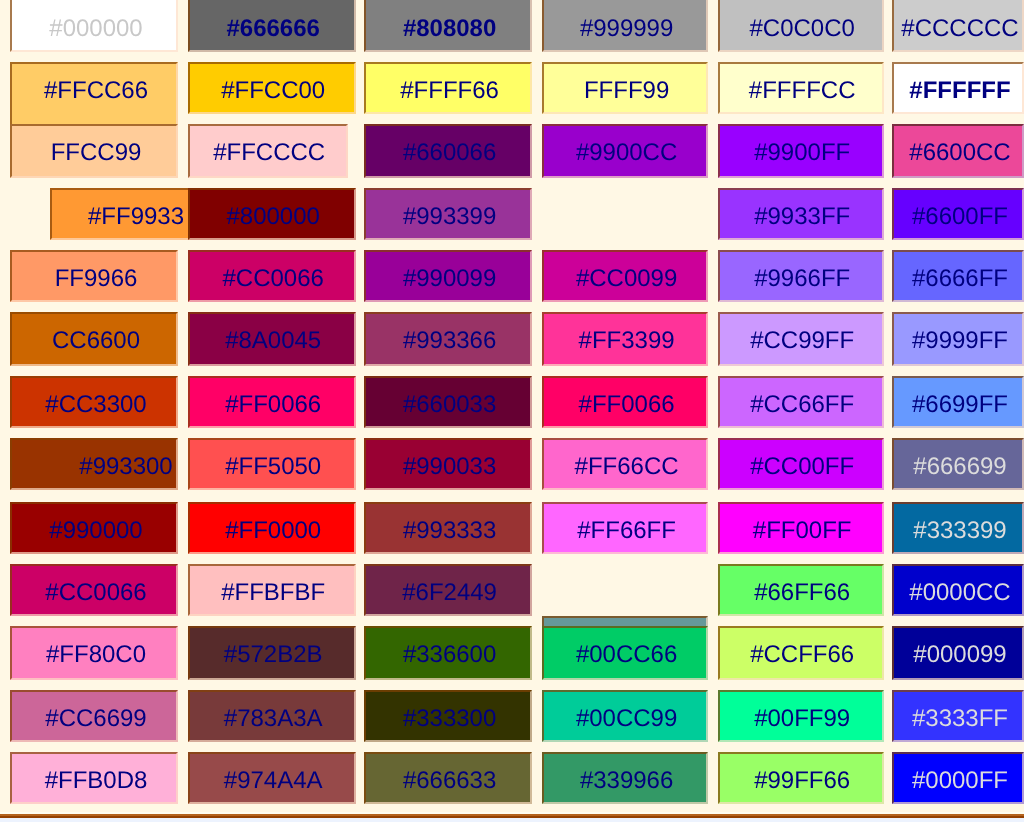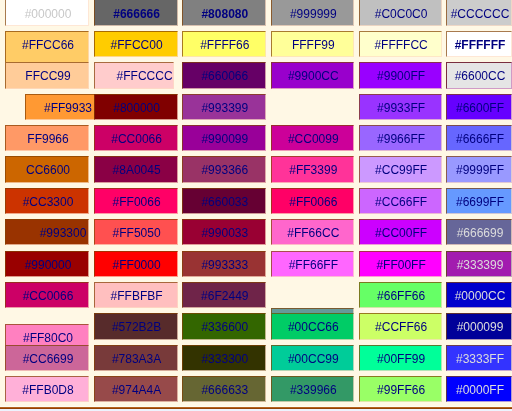--- a/index.html
+++ b/index.html
@@ -77,25 +77,25 @@
       <div class="swatch" style="left: 270.8px; top: -2.36px; width: 83px; height: 28.3px; padding-top: 2px; background: rgb(153, 153, 153); color: rgb(0, 0, 128); border-color: rgb(138, 91, 47) rgb(223, 200, 182) rgb(223, 200, 182) rgb(138, 91, 47);">#999999</div>
       <div class="swatch" style="left: 358.6px; top: -2.36px; width: 83px; height: 28.3px; padding-top: 2px; background: rgb(192, 192, 192); color: rgb(0, 0, 128); border-color: rgb(149, 103, 59) rgb(235, 212, 194) rgb(235, 212, 194) rgb(149, 103, 59);">#C0C0C0</div>
       <div class="swatch" style="left: 446px; top: -2.36px; width: 66px; height: 28.3px; padding-top: 2px; background: rgb(204, 204, 204); color: rgb(0, 0, 128); border-color: rgb(153, 107, 63) rgb(238, 215, 198) rgb(238, 215, 198) rgb(153, 107, 63);">#CCCCCC</div>
       <div class="swatch" style="left: 5px; top: 31px; width: 84px; height: 43px; background: rgb(255, 204, 102); color: rgb(0, 0, 128); border-color: rgb(168, 107, 32) rgb(254, 215, 167) rgb(254, 215, 167) rgb(168, 107, 32);">#FFCC66</div>
       <div class="swatch" style="left: 93.6px; top: 31px; width: 84px; height: 26.3px; background: rgb(255, 204, 0); color: rgb(0, 0, 128); border-color: rgb(168, 107, 1) rgb(254, 215, 137) rgb(254, 215, 137) rgb(168, 107, 1);">#FFCC00</div>
       <div class="swatch" style="left: 181.8px; top: 31px; width: 84px; height: 26.3px; background: rgb(255, 255, 102); color: rgb(0, 0, 128); border-color: rgb(168, 122, 32) rgb(254, 231, 167) rgb(254, 231, 167) rgb(168, 122, 32);">#FFFF66</div>
       <div class="swatch" style="left: 270.8px; top: 31px; width: 83px; height: 26.3px; background: rgb(255, 255, 153); color: rgb(0, 0, 128); border-color: rgb(168, 122, 47) rgb(254, 231, 182) rgb(254, 231, 182) rgb(168, 122, 47);">FFFF99</div>
       <div class="swatch bold" style="left: 446px; top: 31px; width: 66px; height: 26.3px; background: rgb(255, 255, 255); color: rgb(0, 0, 128); border-color: rgb(168, 122, 78) rgb(254, 231, 213) rgb(254, 231, 213) rgb(168, 122, 78);">#FFFFFF</div>
       <div class="swatch" style="left: 358.6px; top: 31px; width: 83px; height: 26.3px; background: rgb(255, 255, 204); color: rgb(0, 0, 128); border-color: rgb(168, 122, 63) rgb(254, 231, 198) rgb(254, 231, 198) rgb(168, 122, 63);">#FFFFCC</div>
       <div class="swatch" style="left: 5px; top: 62.36px; width: 84px; height: 26.3px; background: rgb(255, 204, 153); color: rgb(0, 0, 128); border-color: rgb(168, 107, 47) rgb(254, 215, 182) rgb(254, 215, 182) rgb(168, 107, 47);">FFCC99</div>
-      <div class="swatch" style="left: 93.6px; top: 62.36px; width: 80px; height: 26.3px; background: rgb(255, 204, 204); color: rgb(0, 0, 128); border-color: rgb(168, 107, 63) rgb(254, 215, 198) rgb(254, 215, 198) rgb(168, 107, 63); text-align: right;">#FFCCCC</div>
+      <div class="swatch" style="left: 93.6px; top: 62.36px; width: 80px; height: 26.3px; background: rgb(255, 204, 204); color: rgb(0, 0, 128); border-color: rgb(168, 107, 63) rgb(254, 215, 198) rgb(254, 215, 198) rgb(168, 107, 63);">#FFCCCC</div>
       <div class="swatch" style="left: 181.8px; top: 62.36px; width: 84px; height: 26.3px; background: rgb(102, 0, 102); color: rgb(0, 0, 128); border-color: rgb(122, 46, 32) rgb(208, 154, 167) rgb(208, 154, 167) rgb(122, 46, 32);">#660066</div>
       <div class="swatch" style="left: 270.8px; top: 62.36px; width: 83px; height: 26.3px; background: rgb(153, 0, 204); color: rgb(0, 0, 128); border-color: rgb(138, 46, 63) rgb(223, 154, 198) rgb(223, 154, 198) rgb(138, 46, 63);">#9900CC</div>
       <div class="swatch" style="left: 358.6px; top: 62.36px; width: 83px; height: 26.3px; background: rgb(153, 0, 255); color: rgb(0, 0, 128); border-color: rgb(138, 46, 78) rgb(223, 154, 213) rgb(223, 154, 213) rgb(138, 46, 78);">#9900FF</div>
-      <div class="swatch" style="left: 446px; top: 62.36px; width: 66px; height: 26.3px; background: #e5e5e5; color: rgb(0, 0, 128); border-color: rgb(122, 46, 63) rgb(208, 154, 198) rgb(208, 154, 198) rgb(122, 46, 63);">#6600CC</div>
+      <div class="swatch" style="left: 446px; top: 62.36px; width: 66px; height: 26.3px; background: #ec4899; color: rgb(0, 0, 128); border-color: rgb(122, 46, 63) rgb(208, 154, 198) rgb(208, 154, 198) rgb(122, 46, 63);">#6600CC</div>
       <div class="swatch" style="left: 5px; top: 93.72px; width: 84px; height: 26.3px; background: rgb(255, 153, 51); color: rgb(0, 0, 128); border-color: rgb(168, 91, 17) rgb(254, 200, 152) rgb(254, 200, 152) rgb(168, 91, 17); margin-left: 20px;">#FF9933</div>
       <div class="swatch" style="left: 93.6px; top: 93.72px; width: 84px; height: 26.3px; background: rgb(128, 0, 0); color: rgb(0, 0, 128); border-color: rgb(130, 46, 1) rgb(216, 154, 137) rgb(216, 154, 137) rgb(130, 46, 1);">#800000</div>
       <div class="swatch" style="left: 181.8px; top: 93.72px; width: 84px; height: 26.3px; background: rgb(153, 51, 153); color: rgb(0, 0, 128); border-color: rgb(138, 61, 47) rgb(223, 169, 182) rgb(223, 169, 182) rgb(138, 61, 47);">#993399</div>
       <div class="swatch" style="left: 358.6px; top: 93.72px; width: 83px; height: 26.3px; background: rgb(153, 51, 255); color: rgb(0, 0, 128); border-color: rgb(138, 61, 78) rgb(223, 169, 213) rgb(223, 169, 213) rgb(138, 61, 78);">#9933FF</div>
       <div class="swatch" style="left: 446px; top: 93.72px; width: 66px; height: 26.3px; background: rgb(102, 0, 255); color: rgb(0, 0, 128); border-color: rgb(122, 46, 78) rgb(208, 154, 213) rgb(208, 154, 213) rgb(122, 46, 78);">#6600FF</div>
       <div class="swatch" style="left: 5px; top: 125.08px; width: 84px; height: 26.3px; background: rgb(255, 153, 102); color: rgb(0, 0, 128); border-color: rgb(168, 91, 32) rgb(254, 200, 167) rgb(254, 200, 167) rgb(168, 91, 32);">FF9966</div>
       <div class="swatch" style="left: 93.6px; top: 125.08px; width: 84px; height: 26.3px; background: rgb(204, 0, 102); color: rgb(0, 0, 128); border-color: rgb(153, 46, 32) rgb(238, 154, 167) rgb(238, 154, 167) rgb(153, 46, 32);">#CC0066</div>
       <div class="swatch" style="left: 181.8px; top: 125.08px; width: 84px; height: 26.3px; background: rgb(153, 0, 153); color: rgb(0, 0, 128); border-color: rgb(138, 46, 47) rgb(223, 154, 182) rgb(223, 154, 182) rgb(138, 46, 47);">#990099</div>
       <div class="swatch" style="left: 270.8px; top: 125.08px; width: 83px; height: 26.3px; background: rgb(204, 0, 153); color: rgb(0, 0, 128); border-color: rgb(153, 46, 47) rgb(238, 154, 182) rgb(238, 154, 182) rgb(153, 46, 47);">#CC0099</div>
       <div class="swatch" style="left: 358.6px; top: 125.08px; width: 83px; height: 26.3px; background: rgb(153, 102, 255); color: rgb(0, 0, 128); border-color: rgb(138, 76, 78) rgb(223, 185, 213) rgb(223, 185, 213) rgb(138, 76, 78);">#9966FF</div>
@@ -116,28 +116,28 @@
       <div class="swatch" style="left: 93.6px; top: 219.16px; width: 84px; height: 26.3px; background: rgb(255, 80, 80); color: rgb(0, 0, 128); border-color: rgb(168, 70, 25) rgb(254, 178, 161) rgb(254, 178, 161) rgb(168, 70, 25);">#FF5050</div>
       <div class="swatch" style="left: 181.8px; top: 219.16px; width: 84px; height: 26.3px; background: rgb(153, 0, 51); color: rgb(0, 0, 128); border-color: rgb(138, 46, 17) rgb(223, 154, 152) rgb(223, 154, 152) rgb(138, 46, 17);">#990033</div>
       <div class="swatch" style="left: 270.8px; top: 219.16px; width: 83px; height: 26.3px; background: rgb(255, 102, 204); color: rgb(0, 0, 128); border-color: rgb(168, 76, 63) rgb(254, 185, 198) rgb(254, 185, 198) rgb(168, 76, 63);">#FF66CC</div>
       <div class="swatch" style="left: 358.6px; top: 219.16px; width: 83px; height: 26.3px; background: rgb(204, 0, 255); color: rgb(0, 0, 128); border-color: rgb(153, 46, 78) rgb(238, 154, 213) rgb(238, 154, 213) rgb(153, 46, 78);">#CC00FF</div>
       <div class="swatch" style="left: 446px; top: 219.16px; width: 66px; height: 26.3px; background: rgb(102, 102, 153); color: rgb(220, 220, 220); border-color: rgb(122, 76, 47) rgb(208, 185, 182) rgb(208, 185, 182) rgb(122, 76, 47);">#666699</div>
       <div class="swatch" style="left: 5px; top: 250.52px; width: 84px; height: 26.3px; background: rgb(153, 0, 0); color: rgb(0, 0, 128); border-color: rgb(138, 46, 1) rgb(223, 154, 137) rgb(223, 154, 137) rgb(138, 46, 1);">#990000</div>
       <div class="swatch" style="left: 93.6px; top: 250.52px; width: 84px; height: 26.3px; background: rgb(255, 0, 0); color: rgb(0, 0, 128); border-color: rgb(168, 46, 1) rgb(254, 154, 137) rgb(254, 154, 137) rgb(168, 46, 1);">#FF0000</div>
       <div class="swatch" style="left: 181.8px; top: 250.52px; width: 84px; height: 26.3px; background: rgb(153, 51, 51); color: rgb(0, 0, 128); border-color: rgb(138, 61, 17) rgb(223, 169, 152) rgb(223, 169, 152) rgb(138, 61, 17);">#993333</div>
       <div class="swatch" style="left: 270.8px; top: 250.52px; width: 83px; height: 26.3px; background: rgb(255, 102, 255); color: rgb(0, 0, 128); border-color: rgb(168, 76, 78) rgb(254, 185, 213) rgb(254, 185, 213) rgb(168, 76, 78);">#FF66FF</div>
       <div class="swatch" style="left: 358.6px; top: 250.52px; width: 83px; height: 26.3px; background: rgb(255, 0, 255); color: rgb(0, 0, 128); border-color: rgb(168, 46, 78) rgb(254, 154, 213) rgb(254, 154, 213) rgb(168, 46, 78);">#FF00FF</div>
-      <div class="swatch" style="left: 446px; top: 250.52px; width: 66px; height: 26.3px; background: #a21caf; color: rgb(220, 220, 220); border-color: rgb(107, 61, 47) rgb(192, 169, 182) rgb(192, 169, 182) rgb(107, 61, 47);">#333399</div>
+      <div class="swatch" style="left: 446px; top: 250.52px; width: 66px; height: 26.3px; background: #0369a1; color: rgb(220, 220, 220); border-color: rgb(107, 61, 47) rgb(192, 169, 182) rgb(192, 169, 182) rgb(107, 61, 47);">#333399</div>
       <div class="swatch" style="left: 5px; top: 281.88px; width: 84px; height: 26.3px; background: rgb(204, 0, 102); color: rgb(0, 0, 128); border-color: rgb(153, 46, 32) rgb(238, 154, 167) rgb(238, 154, 167) rgb(153, 46, 32);">#CC0066</div>
       <div class="swatch" style="left: 93.6px; top: 281.88px; width: 84px; height: 26.3px; background: rgb(255, 191, 191); color: rgb(0, 0, 128); border-color: rgb(168, 103, 59) rgb(254, 211, 194) rgb(254, 211, 194) rgb(168, 103, 59);">#FFBFBF</div>
       <div class="swatch" style="left: 181.8px; top: 281.88px; width: 84px; height: 26.3px; background: rgb(111, 36, 73); color: rgb(0, 0, 128); border-color: rgb(125, 56, 23) rgb(210, 165, 158) rgb(210, 165, 158) rgb(125, 56, 23);">#6F2449</div>
       <div class="swatch" style="left: 270.8px; top: 281.88px; width: 83px; height: 29px; background: rgb(102, 153, 153); color: rgb(0, 0, 128); border-color: rgb(122, 91, 47) rgb(208, 200, 182) rgb(208, 200, 182) rgb(122, 91, 47); margin-top: 26px;">#669999</div>
       <div class="swatch" style="left: 358.6px; top: 281.88px; width: 83px; height: 26.3px; background: rgb(102, 255, 102); color: rgb(0, 0, 128); border-color: rgb(122, 122, 32) rgb(208, 231, 167) rgb(208, 231, 167) rgb(122, 122, 32);">#66FF66</div>
       <div class="swatch" style="left: 446px; top: 281.88px; width: 66px; height: 26.3px; background: rgb(0, 0, 204); color: rgb(220, 220, 220); border-color: rgb(92, 46, 63) rgb(177, 154, 198) rgb(177, 154, 198) rgb(92, 46, 63);">#0000CC</div>
-      <div class="swatch" style="left: 5px; top: 313.24px; width: 84px; height: 26.3px; background: rgb(255, 128, 192); color: rgb(0, 0, 128); border-color: rgb(168, 84, 59) rgb(254, 192, 194) rgb(254, 192, 194) rgb(168, 84, 59); margin-top: 11px;">#FF80C0</div>
+      <div class="swatch" style="left: 5px; top: 313.24px; width: 84px; height: 26.3px; background: rgb(255, 128, 192); color: rgb(0, 0, 128); border-color: rgb(168, 84, 59) rgb(254, 192, 194) rgb(254, 192, 194) rgb(168, 84, 59);">#FF80C0</div>
       <div class="swatch" style="left: 93.6px; top: 313.24px; width: 84px; height: 26.3px; background: rgb(87, 43, 43); color: rgb(0, 0, 128); border-color: rgb(118, 58, 14) rgb(203, 167, 149) rgb(203, 167, 149) rgb(118, 58, 14);">#572B2B</div>
       <div class="swatch" style="left: 181.8px; top: 313.24px; width: 84px; height: 26.3px; background: rgb(51, 102, 0); color: rgb(0, 0, 128); border-color: rgb(107, 76, 1) rgb(192, 185, 137) rgb(192, 185, 137) rgb(107, 76, 1);">#336600</div>
       <div class="swatch" style="left: 270.8px; top: 313.24px; width: 83px; height: 26.3px; background: rgb(0, 204, 102); color: rgb(0, 0, 128); border-color: rgb(92, 107, 32) rgb(177, 215, 167) rgb(177, 215, 167) rgb(92, 107, 32);">#00CC66</div>
       <div class="swatch" style="left: 358.6px; top: 313.24px; width: 83px; height: 26.3px; background: rgb(204, 255, 102); color: rgb(0, 0, 128); border-color: rgb(153, 122, 32) rgb(238, 231, 167) rgb(238, 231, 167) rgb(153, 122, 32);">#CCFF66</div>
       <div class="swatch" style="left: 446px; top: 313.24px; width: 66px; height: 26.3px; background: rgb(0, 0, 153); color: rgb(220, 220, 220); border-color: rgb(92, 46, 47) rgb(177, 154, 182) rgb(177, 154, 182) rgb(92, 46, 47);">#000099</div>
       <div class="swatch" style="left: 5px; top: 344.6px; width: 84px; height: 26.3px; background: rgb(204, 102, 153); color: rgb(0, 0, 128); border-color: rgb(153, 76, 47) rgb(238, 185, 182) rgb(238, 185, 182) rgb(153, 76, 47);">#CC6699</div>
       <div class="swatch" style="left: 93.6px; top: 344.6px; width: 84px; height: 26.3px; background: rgb(120, 58, 58); color: rgb(0, 0, 128); border-color: rgb(128, 63, 19) rgb(213, 171, 154) rgb(213, 171, 154) rgb(128, 63, 19);">#783A3A</div>
       <div class="swatch" style="left: 181.8px; top: 344.6px; width: 84px; height: 26.3px; background: rgb(51, 51, 0); color: rgb(0, 0, 128); border-color: rgb(107, 61, 1) rgb(192, 169, 137) rgb(192, 169, 137) rgb(107, 61, 1);">#333300</div>
       <div class="swatch" style="left: 270.8px; top: 344.6px; width: 83px; height: 26.3px; background: rgb(0, 204, 153); color: rgb(0, 0, 128); border-color: rgb(92, 107, 47) rgb(177, 215, 182) rgb(177, 215, 182) rgb(92, 107, 47);">#00CC99</div>
       <div class="swatch" style="left: 358.6px; top: 344.6px; width: 83px; height: 26.3px; background: rgb(0, 255, 153); color: rgb(0, 0, 128); border-color: rgb(92, 122, 47) rgb(177, 231, 182) rgb(177, 231, 182) rgb(92, 122, 47);">#00FF99</div>

